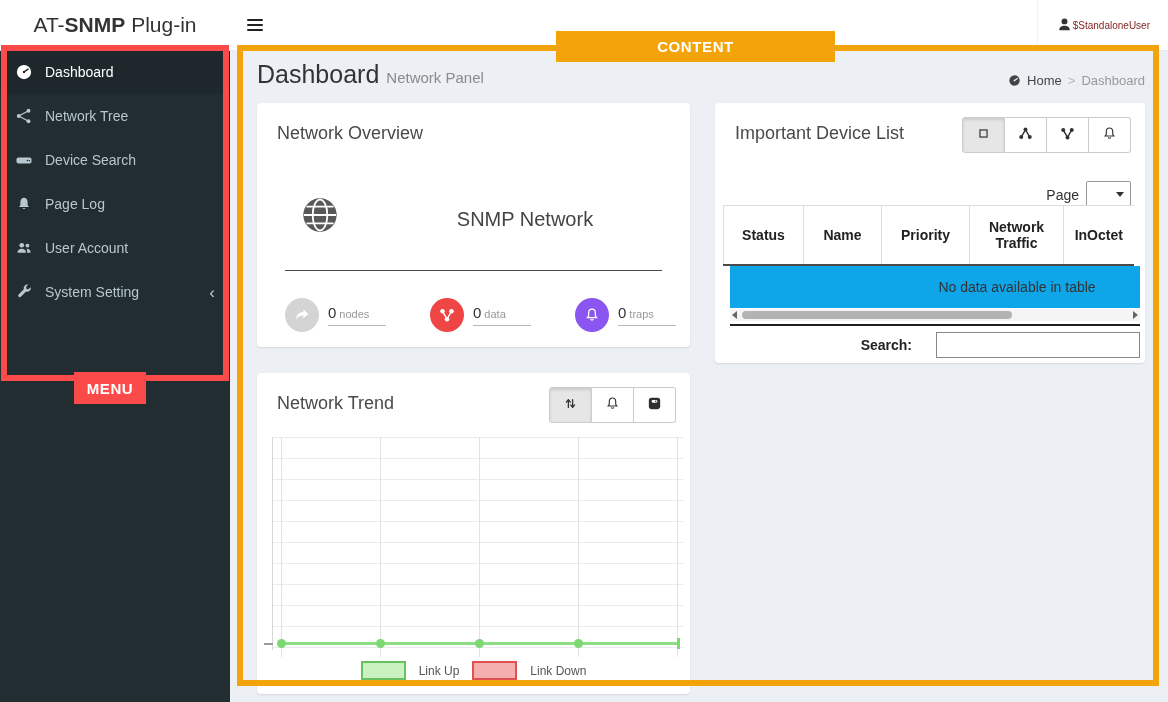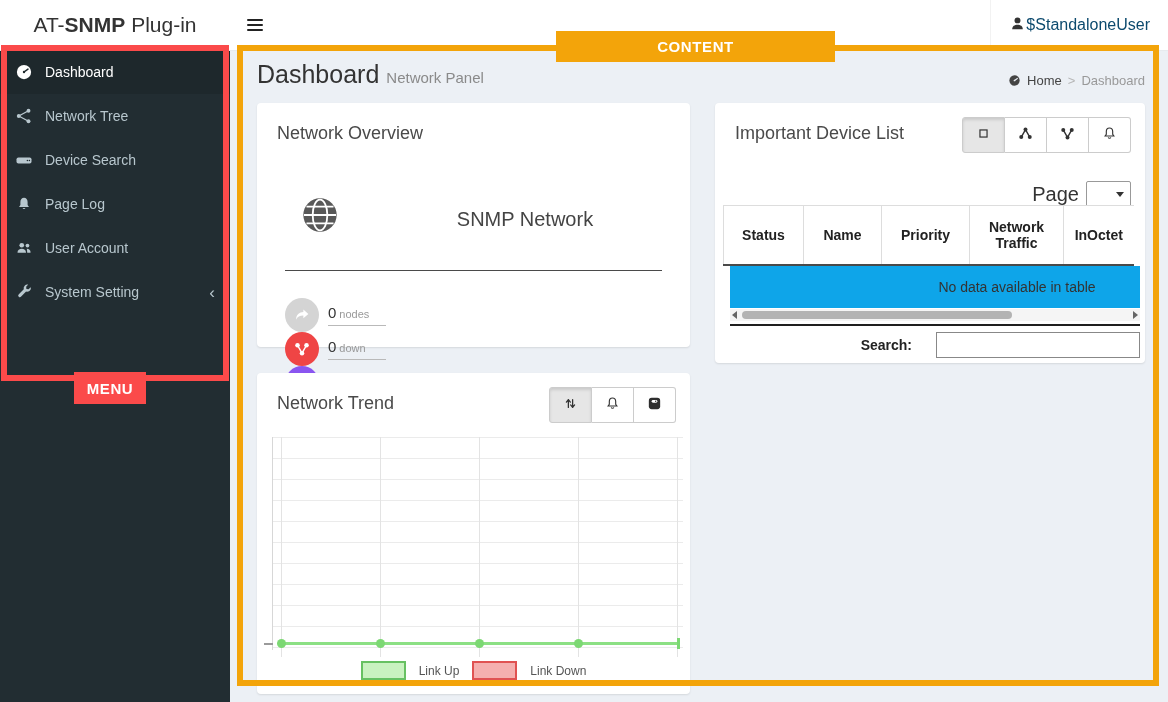--- a/index.html
+++ b/index.html
@@ -8,21 +8,21 @@
 
   
   .header{position:absolute;left:0;top:0;width:1168px;height:50px;background:#fff;
           border-bottom:1px solid #e7eaee;z-index:5;}
   .logo{position:absolute;left:0;top:0;width:230px;height:50px;line-height:50px;
         text-align:center;font-size:21px;color:#333;cursor:pointer;}
   .hamburger{position:absolute;left:232px;top:0;width:46px;height:50px;display:flex;
              flex-direction:column;align-items:center;justify-content:center;gap:3px;cursor:pointer;}
   .hamburger i{display:block;width:16px;height:2px;background:#222;border-radius:1px;}
   .user-block{position:absolute;right:0;top:0;height:50px;padding:0 18px;display:flex;
-              align-items:center;border-left:1px solid #f2f2f2;font-size:16px;color:#0c4a6e;cursor:pointer;}
+              align-items:center;border-left:1px solid #f2f2f2;font-size:10px;color:#7f1d1d;cursor:pointer;}
 
   
   .sidebar{position:absolute;left:0;top:50px;width:230px;height:652px;background:#222d32;z-index:4;}
   .nav-item{display:flex;align-items:center;gap:12px;height:44px;padding:0 15px;
             color:#b8c7ce;font-size:14px;cursor:pointer;}
   .nav-item.active{background:#1e282c;color:#fff;}
   .nav-ic{width:18px;height:18px;flex:none;display:flex;align-items:center;justify-content:center;}
   .nav-ic svg{width:18px;height:18px;}
   .chev{margin-left:auto;font-size:17px;line-height:1;color:#b8c7ce;}
 
@@ -38,40 +38,40 @@
   .panel{position:absolute;background:#fff;border-radius:4px;box-shadow:0 1px 2px rgba(0,0,0,.10);}
   .panel h2{margin:0;position:absolute;left:20px;top:20px;font-size:18px;font-weight:400;color:#4a4a4a;}
   #p-overview{left:27px;top:53px;width:433px;height:244px;}
   #p-devices {left:485px;top:53px;width:430px;height:260px;}
   #p-trend   {left:27px;top:323px;width:433px;height:321px;}
 
   
   .globe{position:absolute;left:43px;top:92px;color:#585858;}
   .netname{position:absolute;left:100px;top:105px;width:336px;text-align:center;font-size:20px;color:#444;}
   .divider{position:absolute;left:28px;right:28px;top:167px;border-top:1px solid #4a4a4a;}
-  .stats{position:absolute;left:28px;right:14px;top:195px;display:flex;justify-content:space-between;flex-direction:column;}
+  .stats{position:absolute;left:28px;right:14px;top:195px;display:flex;justify-content:space-between;}
   .stat{display:flex;align-items:center;gap:9px;}
   .stat-circle{width:34px;height:34px;border-radius:50%;display:flex;align-items:center;justify-content:center;}
   .stat-circle svg{width:18px;height:18px;}
   .stat-text{border-bottom:1px solid #b9b9b9;padding:0 6px 3px 0;min-width:52px;cursor:pointer;white-space:nowrap;}
   .stat-val{font-size:15px;color:#333;}
   .stat-word{font-size:11px;color:#999;margin-left:3px;}
 
   
   .btn-group{position:absolute;right:14px;top:14px;display:flex;}
   .tool-btn{width:41px;height:34px;background:#fff;border:1px solid #ccc;border-left:none;
             display:flex;align-items:center;justify-content:center;cursor:pointer;}
   .tool-btn:first-child{border-left:1px solid #ccc;border-radius:3px 0 0 3px;}
   .tool-btn:last-child{border-radius:0 3px 3px 0;}
   .tool-btn.active{background:#e6e6e6;box-shadow:inset 0 2px 3px rgba(0,0,0,.12);}
   .tool-btn svg{width:17px;height:17px;}
 
   
   .page-row{position:absolute;right:14px;top:78px;display:flex;align-items:center;gap:7px;
-            font-size:20px;color:#333;}
+            font-size:14px;color:#333;}
   .page-select{width:37px;height:25px;border:1px solid #999;border-radius:2px;background:#fff;
                display:flex;align-items:center;justify-content:flex-end;padding-right:6px;cursor:pointer;}
   .caret-down{width:0;height:0;border-left:4px solid transparent;border-right:4px solid transparent;
               border-top:5px solid #333;}
   .dl-table{position:absolute;left:8px;top:102px;width:410px;border-collapse:collapse;table-layout:fixed;}
   .dl-table th{border:1px solid #ddd;border-bottom:2px solid #4a4a4a;height:58px;font-size:14px;
                color:#222;font-weight:bold;text-align:center;vertical-align:middle;padding:0 5px;
                background:#fff;cursor:pointer;}
   .dl-table th:last-child{border-right:none;}
   .empty-row{position:absolute;left:15px;top:163px;width:410px;height:42px;background:#0ea5e9;overflow:hidden;}
@@ -247,21 +247,21 @@
           <span class="stat-circle" style="background-color: rgb(239, 69, 69);">
             <svg viewBox="0 0 24 24">
                 <path d="M12 17.5 6 7 M12 17.5 18 7" stroke="#fff" stroke-width="2"></path>
                 <g fill="#fff">
                   <circle cx="12" cy="17.5" r="3"></circle>
                   <circle cx="6" cy="7" r="3"></circle>
                   <circle cx="18" cy="7" r="3"></circle>
                 </g>
               </svg>
           </span>
-          <span class="stat-text"><span class="stat-val">0</span><span class="stat-word">down</span></span>
+          <span class="stat-text"><span class="stat-val">0</span><span class="stat-word">data</span></span>
         </div>
         <div class="stat">
           <span class="stat-circle" style="background-color: rgb(138, 85, 240);">
             <svg viewBox="0 0 24 24">
                 <path d="M12 4.2c-2.7 0-4.5 2-4.5 5v3.9L5.8 15.6h12.4l-1.7-2.5V9.2c0-3-1.8-5-4.5-5z" fill="none" stroke="#fff" stroke-width="1.7"></path>
                 <path d="M10.2 17.4a1.9 1.9 0 0 0 3.6 0" fill="none" stroke="#fff" stroke-width="1.7"></path>
               </svg>
           </span>
           <span class="stat-text"><span class="stat-val">0</span><span class="stat-word">traps</span></span>
         </div>

